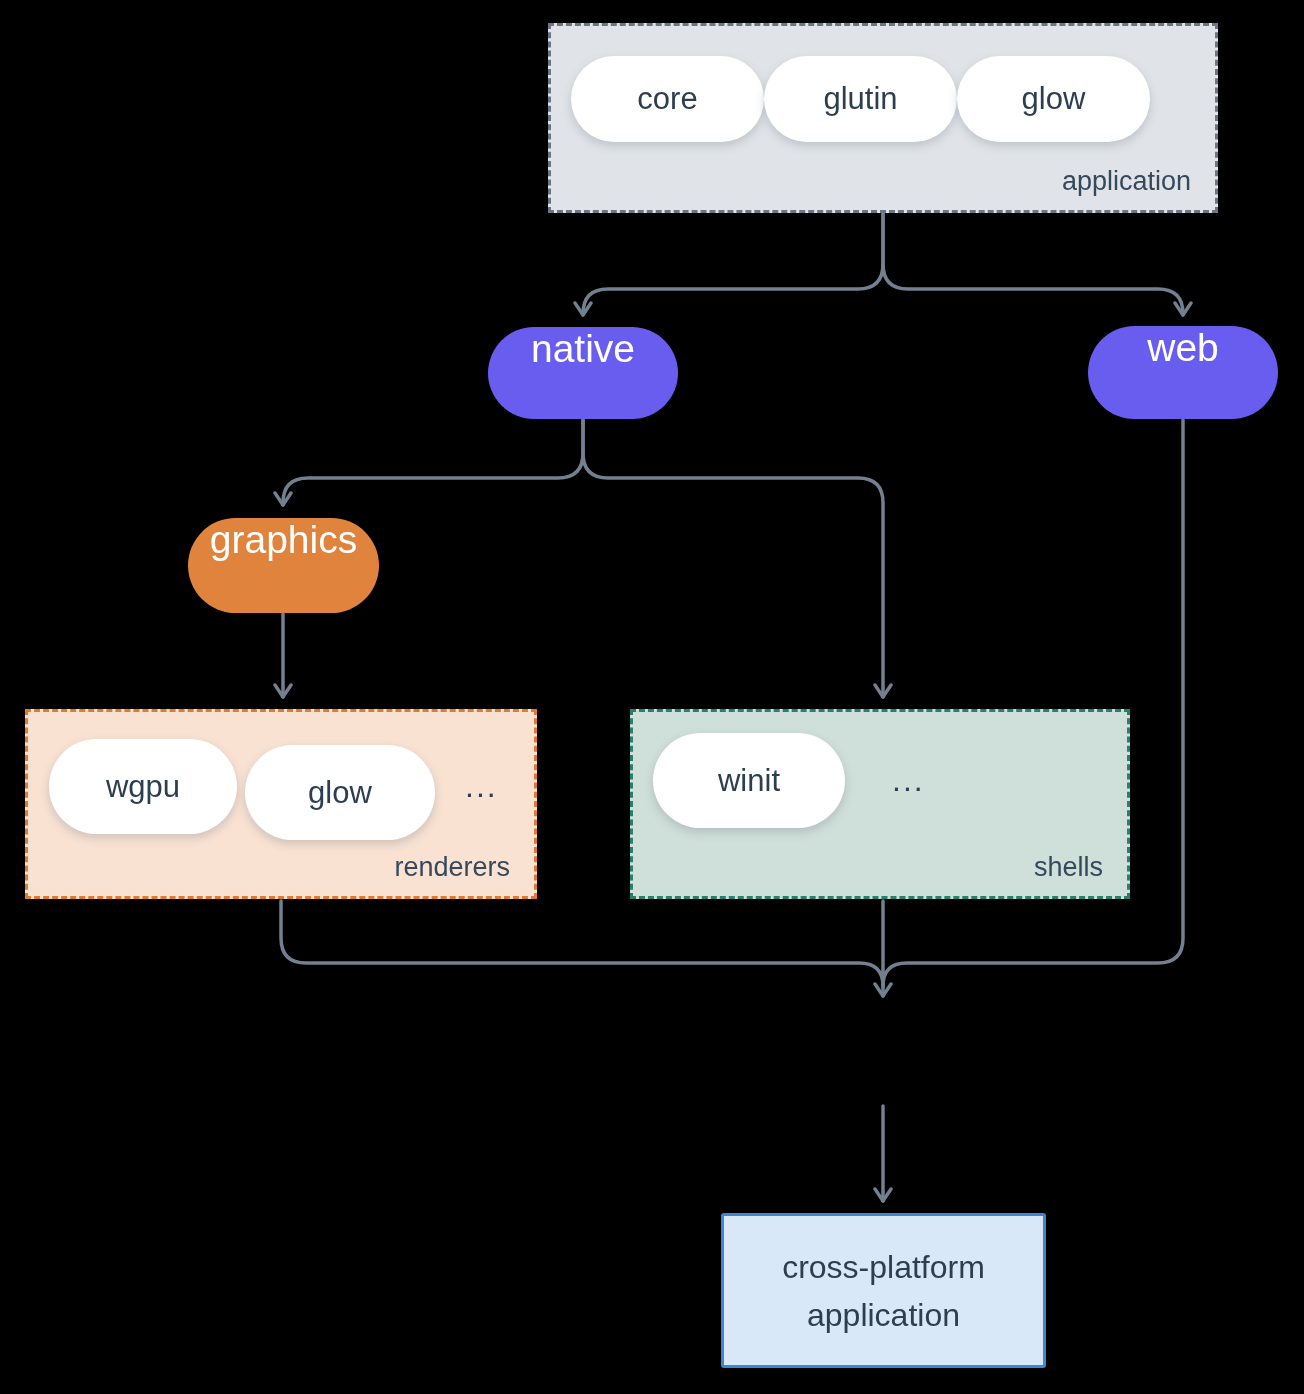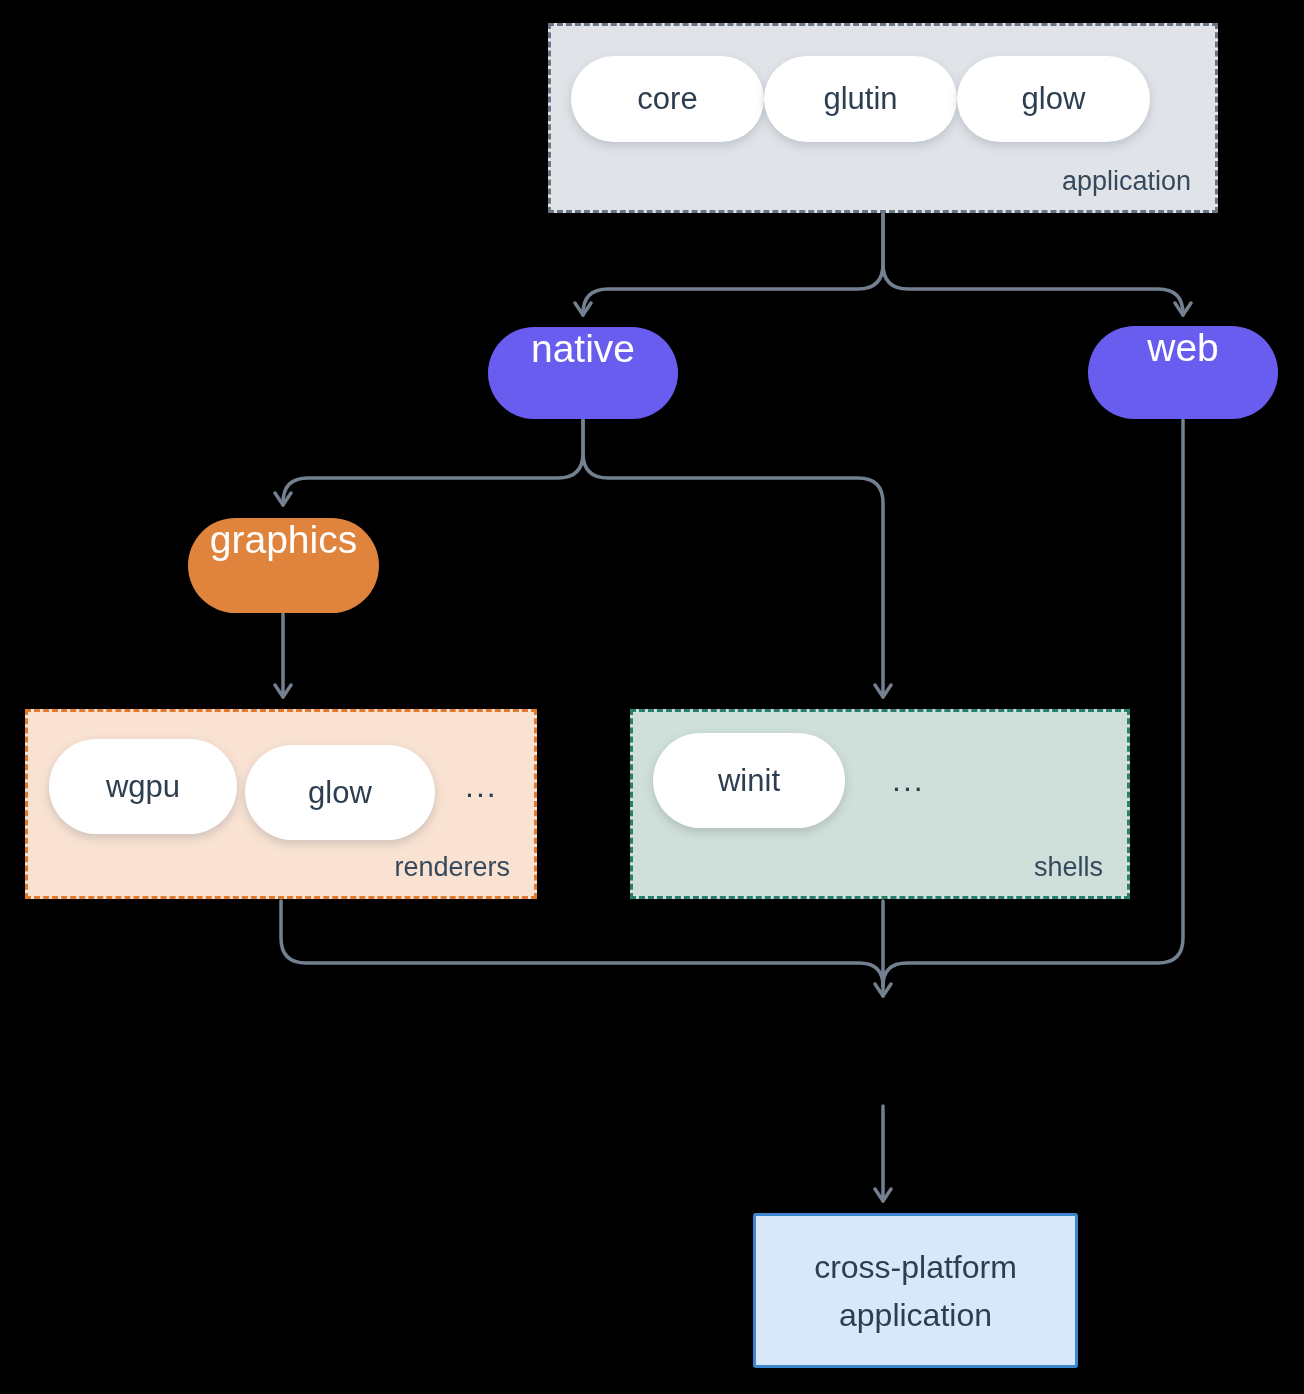--- a/index.html
+++ b/index.html
@@ -58,21 +58,21 @@
     border:3px dashed var(--c-shells-border);}
   #shells .pill-row{padding:21px 0 0 20px;gap:23px;}
   #shells .white-pill{height:95px;}
   #shells .white-pill:nth-child(1){width:192px;}
   #shells .white-pill:nth-child(2){width:189px;}
   #shells .ellipsis{margin-left:24px;}
 
   #application{position:absolute;left:721px;top:1213px;width:325px;height:155px;box-sizing:border-box;
     background:var(--c-app-fill);border:3px solid var(--c-app-border);border-radius:3px;
     display:flex;flex-direction:column;align-items:center;justify-content:center;
-    font-size:32px;color:var(--c-text-dark);line-height:1.5;margin-left:32px;}
+    font-size:32px;color:var(--c-text-dark);line-height:1.5;}
 </style>
 </head>
 <body>
 
 <div id="canvas">
 
   <svg id="edges" viewBox="0 0 1304 1394" xmlns="http://www.w3.org/2000/svg">
     <defs>
       <marker id="arrow" markerUnits="userSpaceOnUse" markerWidth="24" markerHeight="22" refX="15" refY="10" orient="auto">
         <path d="M3,2 L15,10 L3,18" fill="none" stroke="var(--c-arrow)" stroke-width="3.4" stroke-linecap="round" stroke-linejoin="round"></path>

